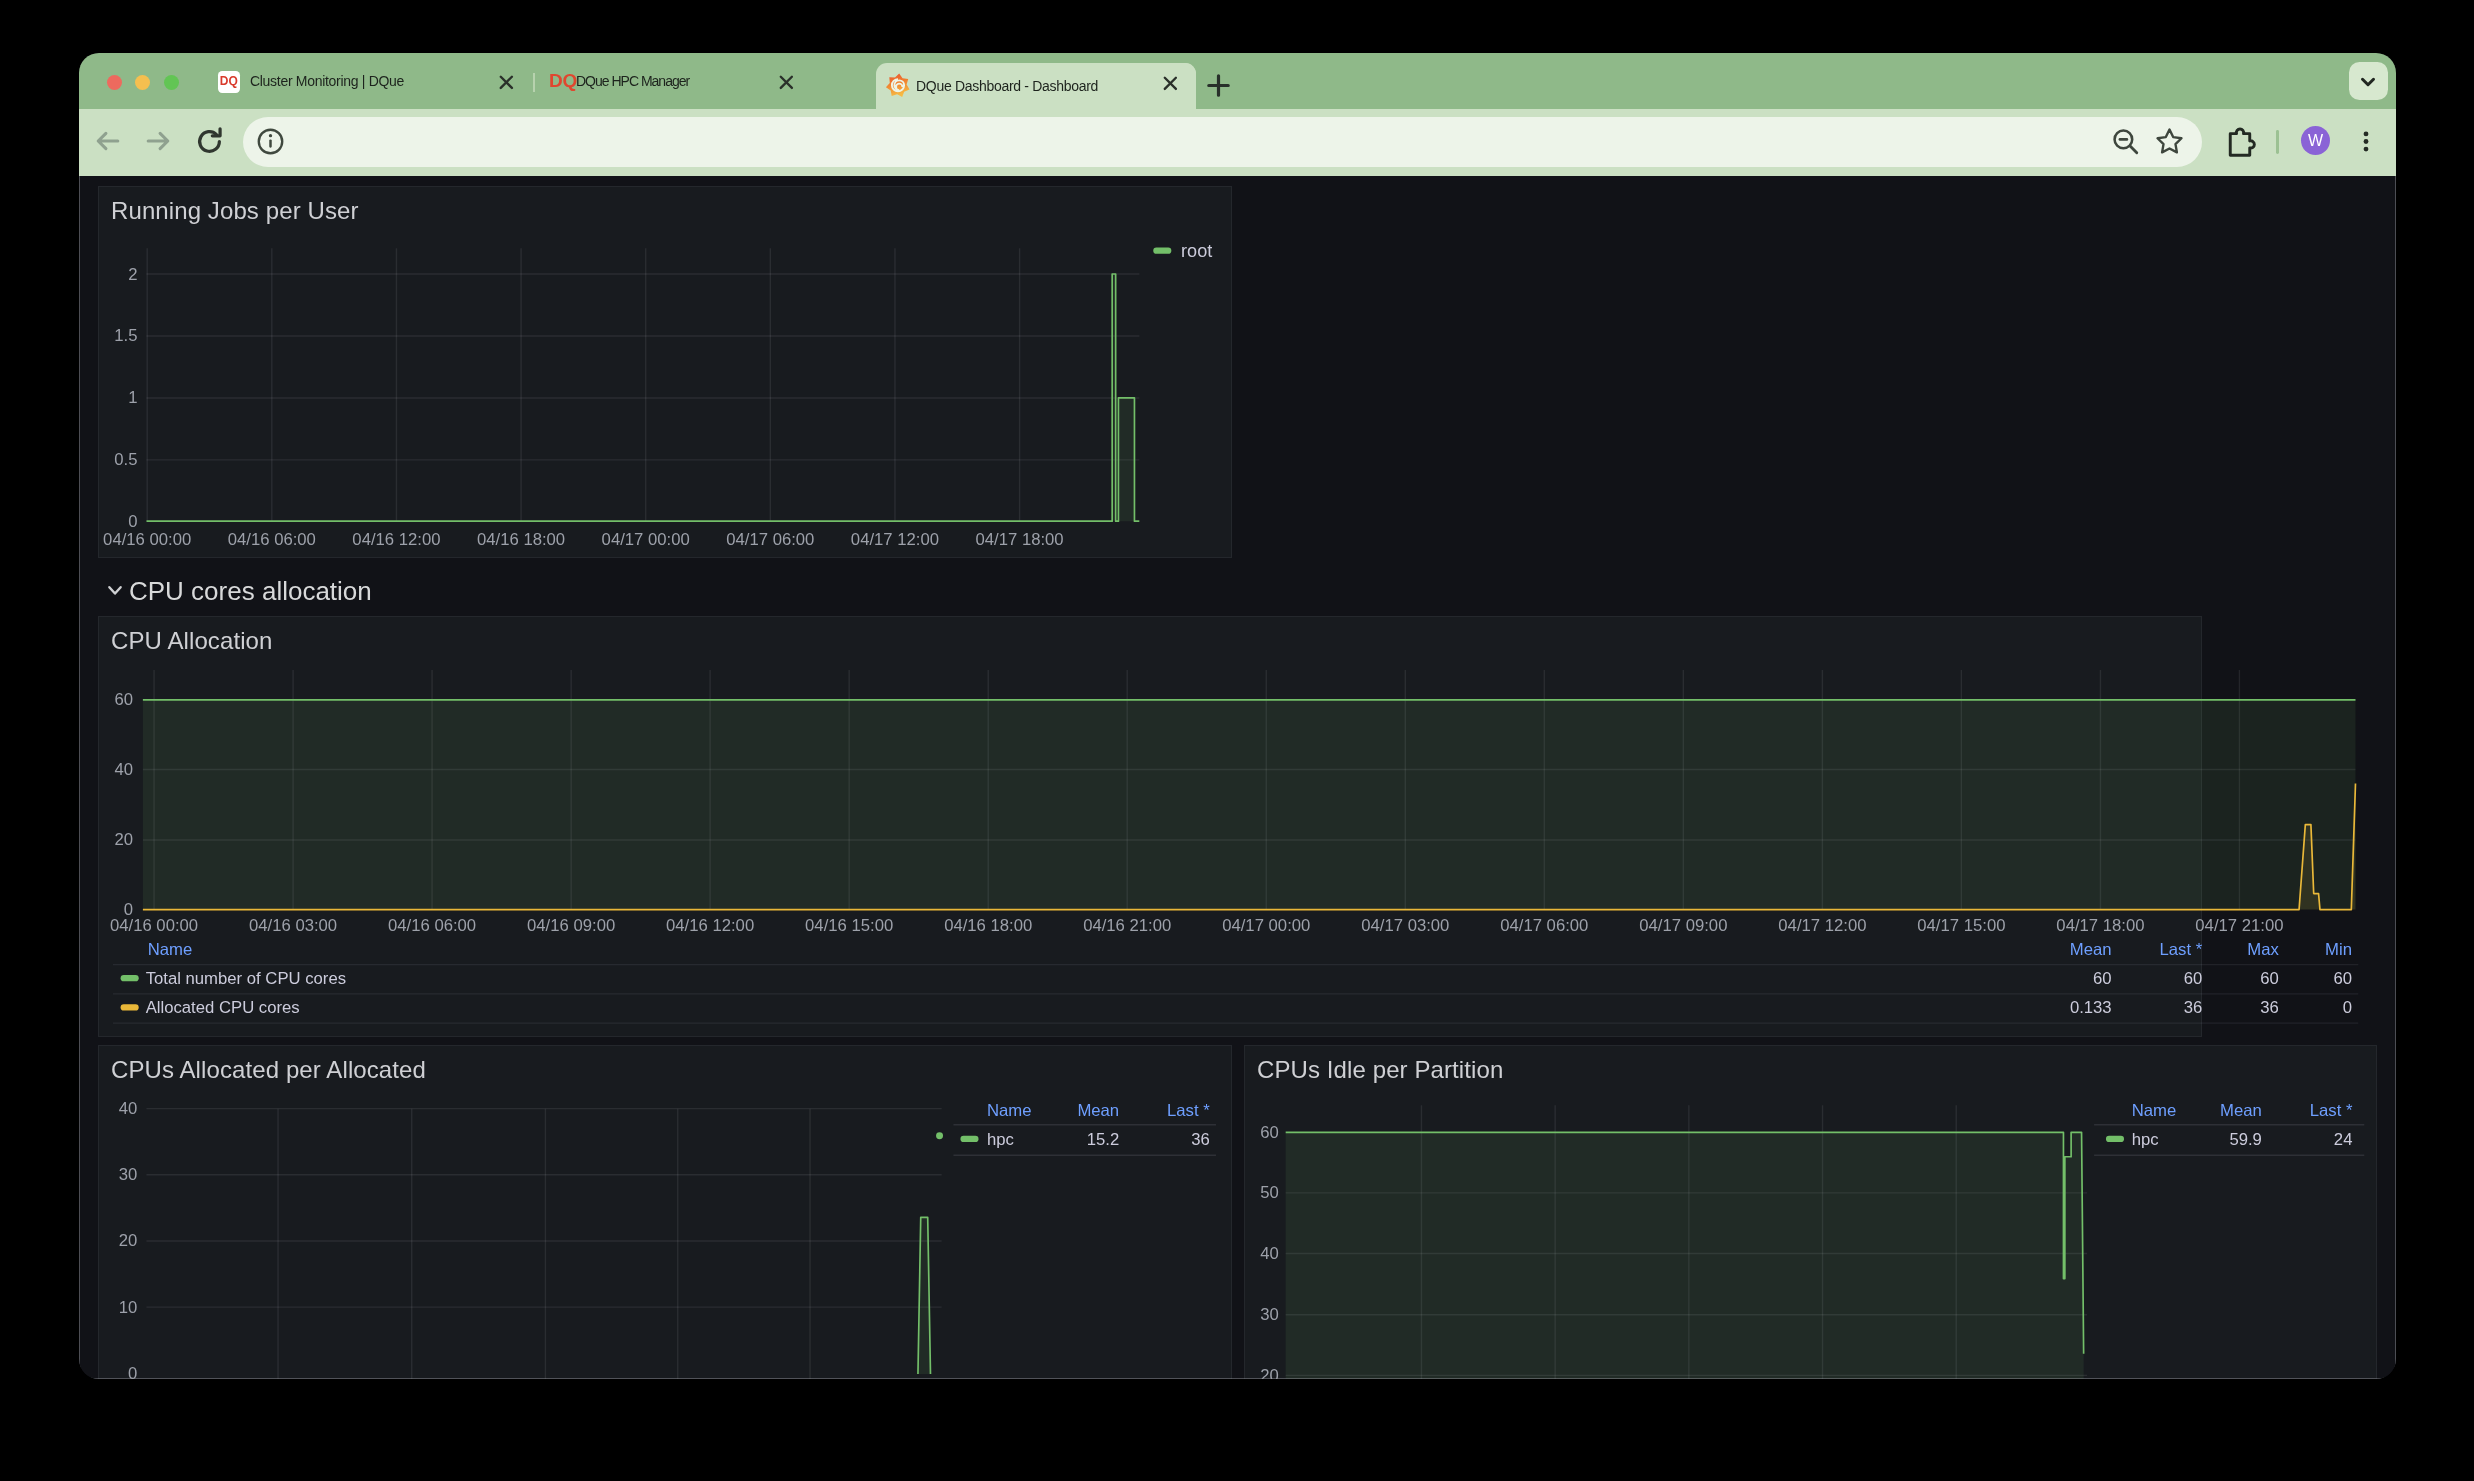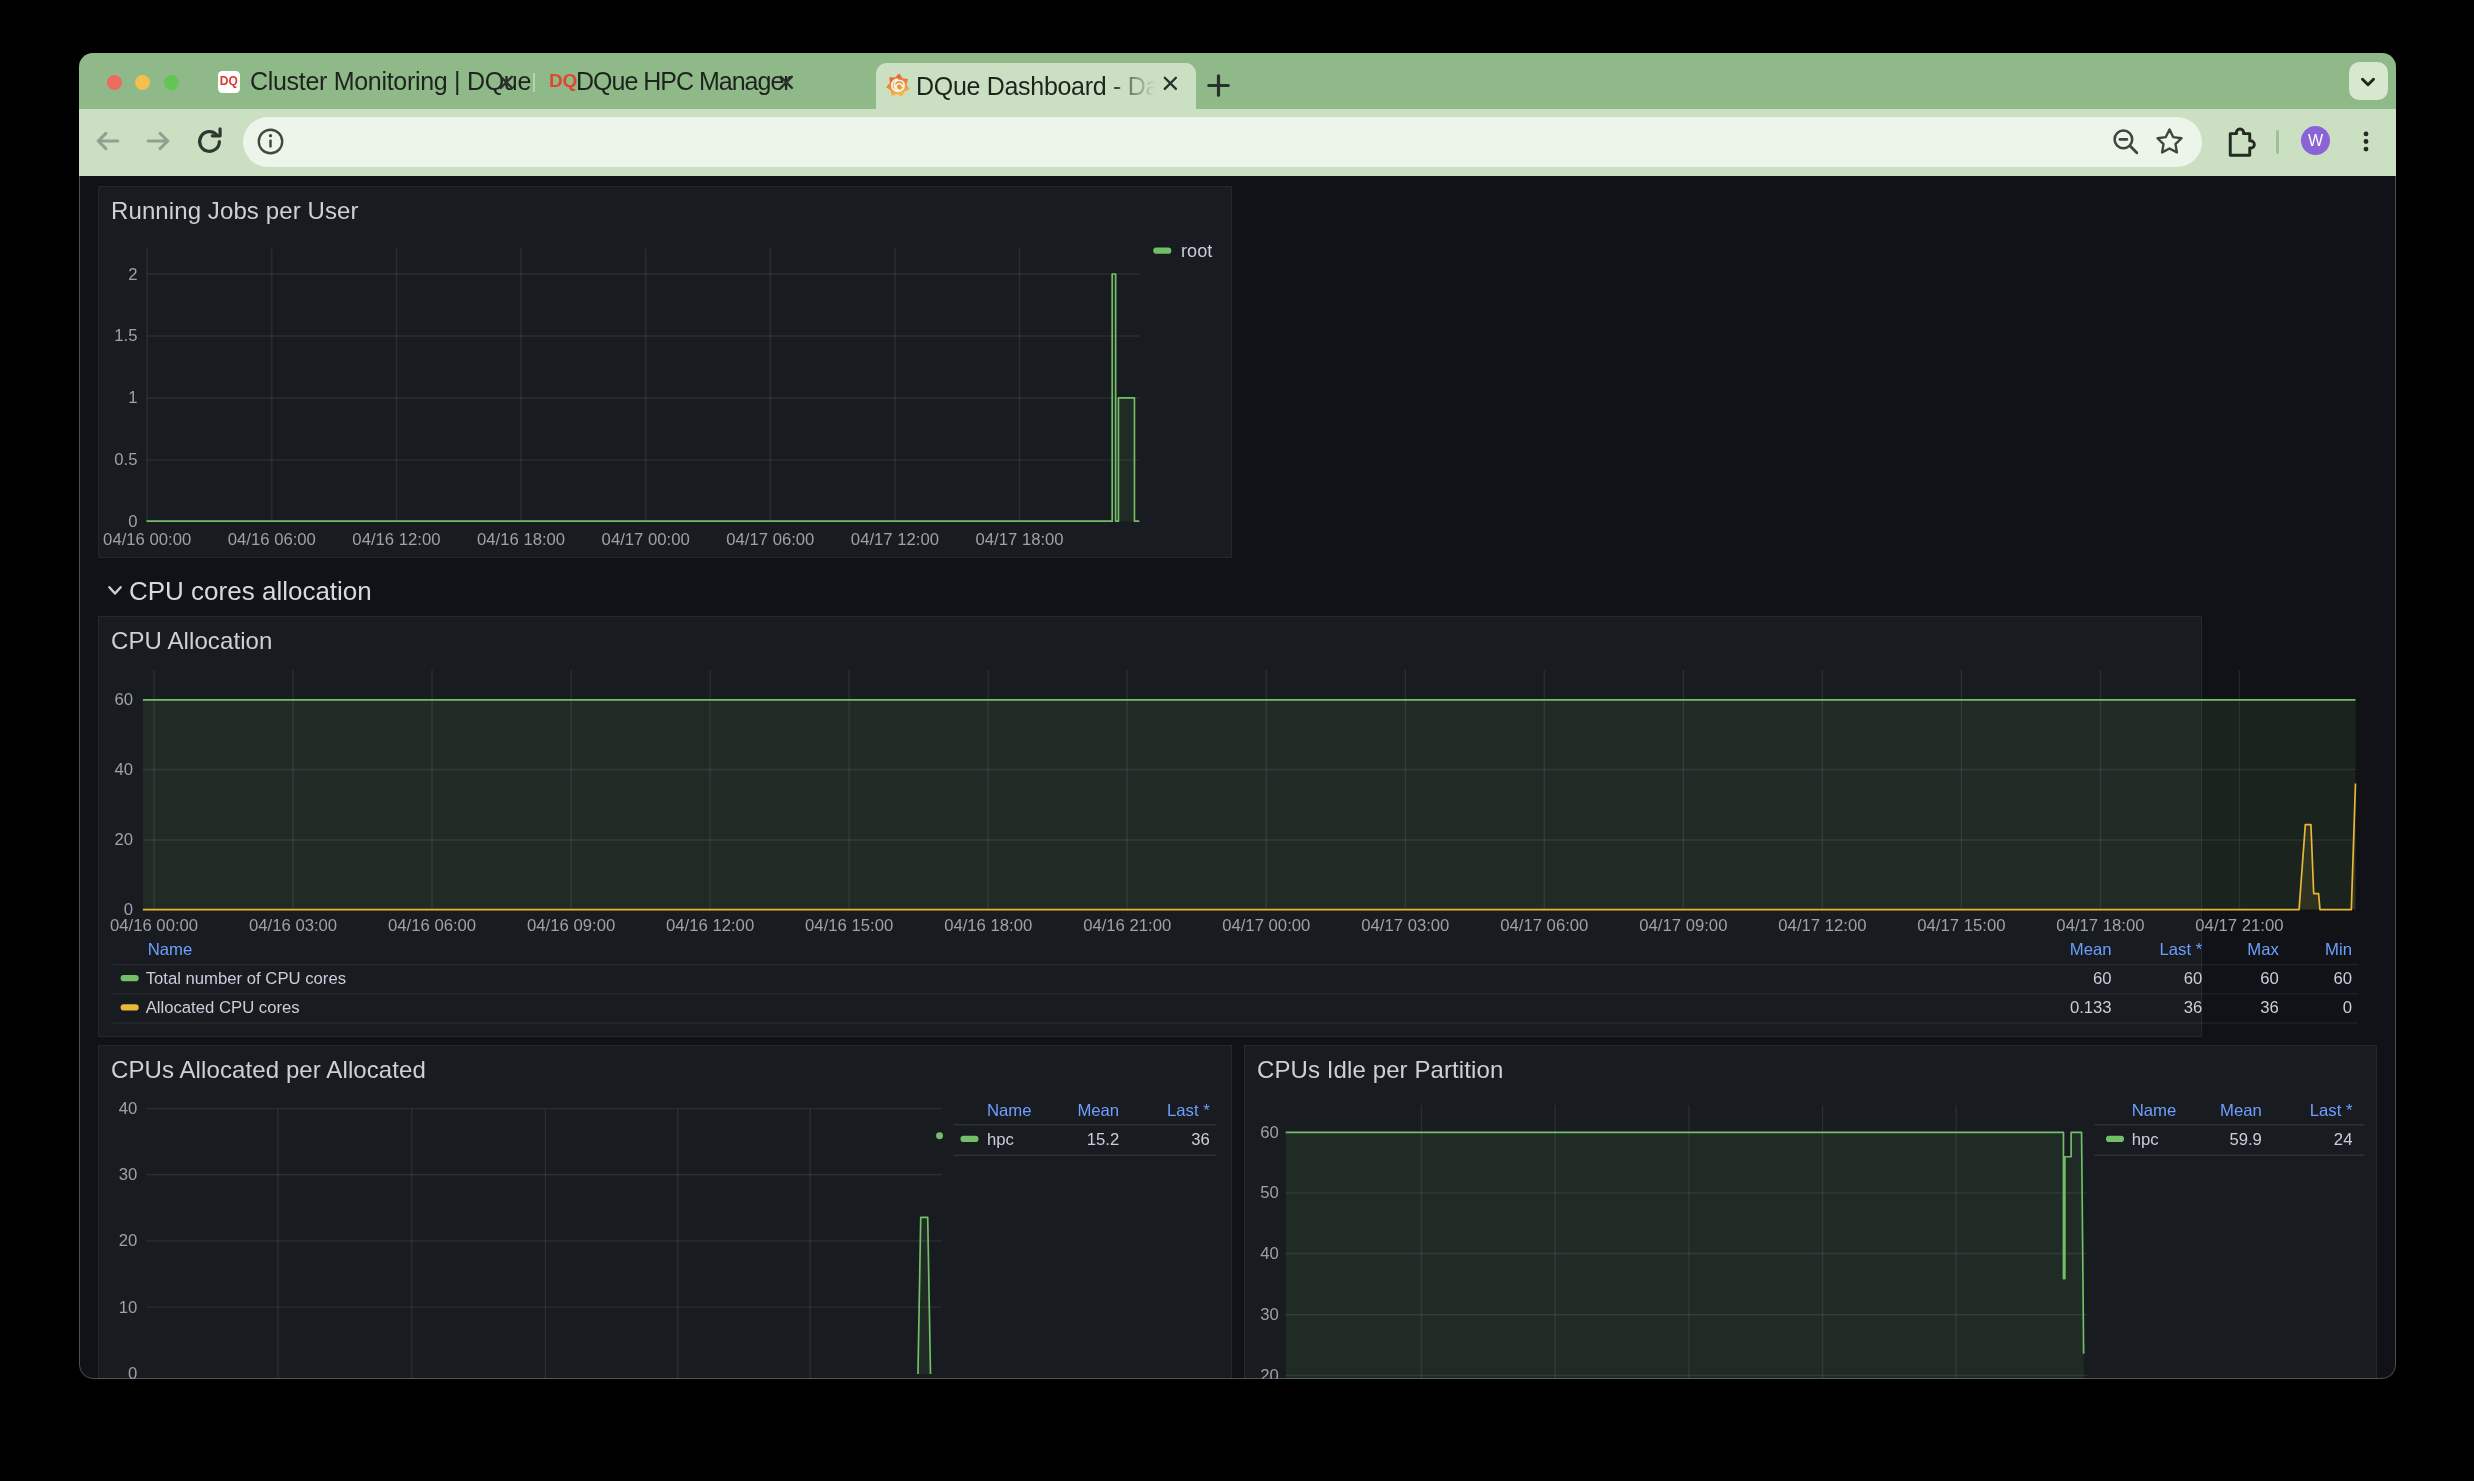--- a/index.html
+++ b/index.html
@@ -1,24 +1,24 @@
 <!DOCTYPE html>
 <html style="font-size:11px"><head>
 <meta charset="utf-8">
 <style>
   * { margin:0; padding:0; box-sizing:border-box; }
   html,body { width:2475px; height:1481px; background:#000; overflow:hidden;
     font-family:"Liberation Sans", sans-serif; }
   #win { position:absolute; left:79px; top:53px; width:2317px; height:1326px;
-    border-radius:14px; overflow:hidden; background:#111217; }
+    border-radius:20px; overflow:hidden; background:#111217; }
   #tabstrip { position:absolute; left:0; top:0; width:100%; height:56px; background:#8fb989; }
   #toolbar { position:absolute; left:0; top:56px; width:100%; height:67px; background:#cbe0c3; }
   #dash { position:absolute; left:0; top:123px; width:100%; height:1203px; background:#111217; overflow:hidden; }
   .light { position:absolute; top:21.6px; width:15.3px; height:15.3px; border-radius:50%; }
-  .tabtitle { position:absolute; top:0; height:56px; line-height:56px; font-size:25px; letter-spacing:-0.3px; color:#1d231d; white-space:nowrap; }
+  .tabtitle { position:absolute; top:0; height:56px; line-height:56px; font-size:14px; letter-spacing:-0.3px; color:#1d231d; white-space:nowrap; }
   .ticon { position:absolute; }
   #activetab { position:absolute; left:797px; top:9.8px; width:320px; height:46px;
     background:#cbe0c3; border-radius:11px 11px 0 0; overflow:hidden; }
   #activetab .tabtitle { height:46px; line-height:46px; }
   #tabfade { position:absolute; left:230px; top:0; width:91px; height:46px;
     background:linear-gradient(to right, rgba(203,224,195,0), #cbe0c3 55%); }
   #pill { position:absolute; left:164px; top:8.4px; width:1959px; height:50px; border-radius:25px; background:#edf4e9; }
   #urltext { position:absolute; left:219px; top:0; height:67px; line-height:68px; font-size:22px;
     letter-spacing:0.1px; color:#596359; white-space:nowrap; }
   #urltext b { color:#1f261f; font-weight:normal; }

